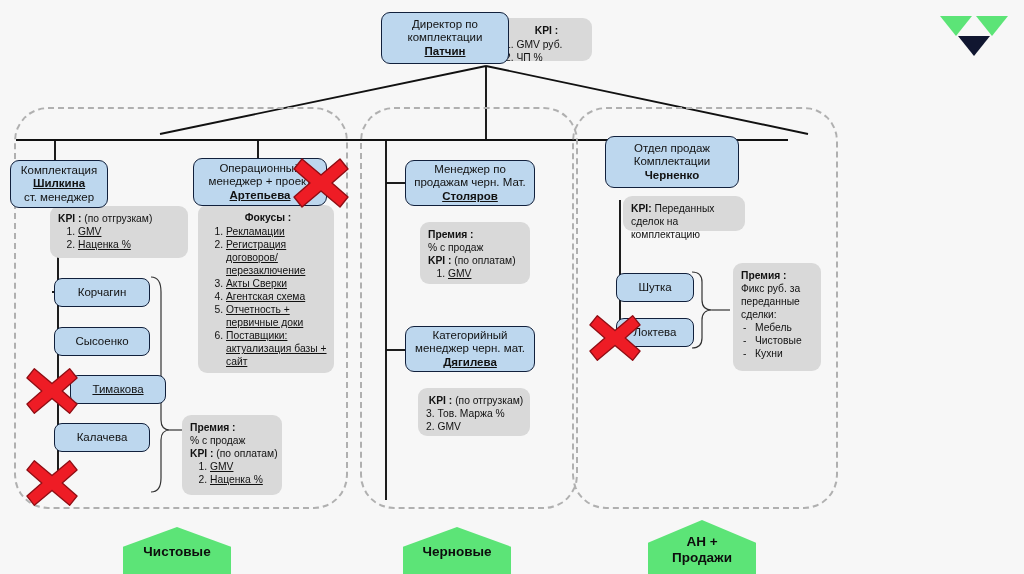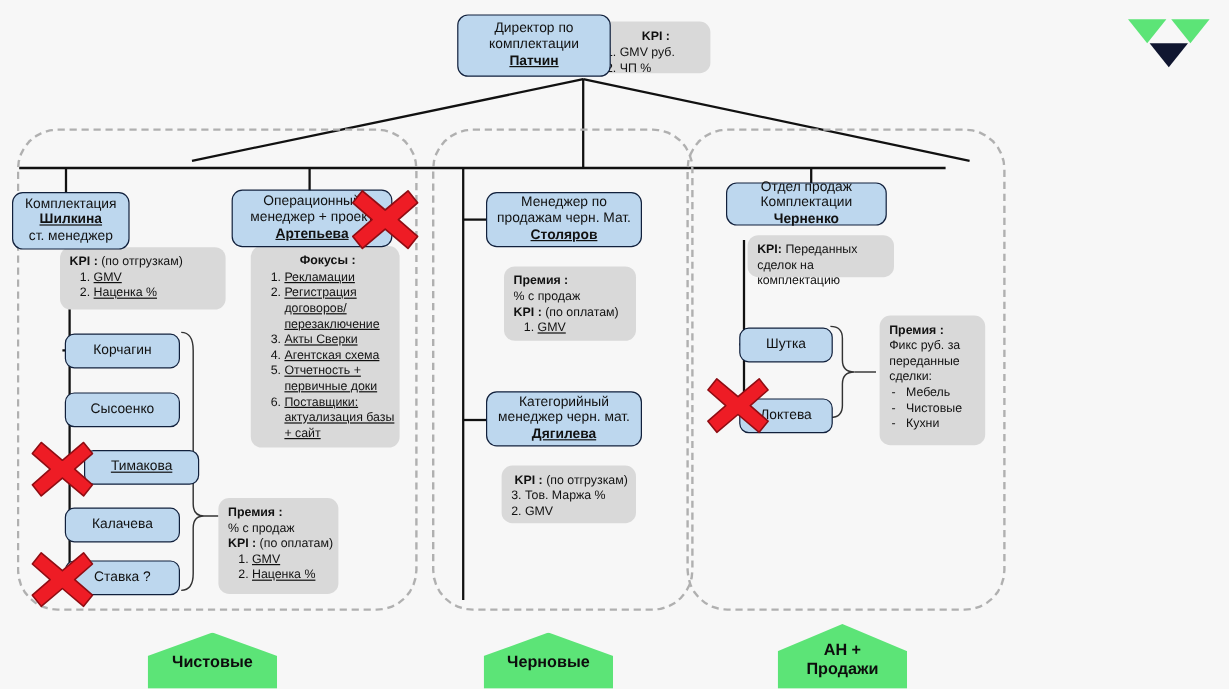--- a/index.html
+++ b/index.html
@@ -227,21 +227,21 @@
       <li>GMV</li>
       <li>Наценка %</li>
     </ol>
   </div>
 
   <div class="node" style="left:193px;top:158px;width:134px;height:48px;">
     <span>Операционный</span>
     <span>менеджер + проект</span>
     <span class="nm">Артепьева</span>
   </div>
-  <div class="info numbered" style="left:198px;top:205px;width:124px;height:168px;margin-left:11px;">
+  <div class="info numbered" style="left:198px;top:205px;width:136px;height:168px;">
     <span class="hd-c">Фокусы :</span>
     <ol>
       <li>Рекламации</li>
       <li>Регистрация договоров/ перезаключение</li>
       <li>Акты Сверки</li>
       <li>Агентская схема</li>
       <li>Отчетность + первичные доки</li>
       <li>Поставщики: актуализация базы + сайт</li>
     </ol>
   </div>
@@ -251,23 +251,20 @@
   </div>
   <div class="node small" style="left:54px;top:327px;width:96px;height:29px;">
     <span>Сысоенко</span>
   </div>
   <div class="node small" style="left:70px;top:375px;width:96px;height:29px;text-decoration:underline;">
     <span>Тимакова</span>
   </div>
   <div class="node small" style="left:54px;top:423px;width:96px;height:29px;">
     <span>Калачева</span>
   </div>
-  <div class="node small" style="left:54px;top:467px;width:96px;height:29px;">
-    <span>Ставка ?</span>
-  </div>
 
   <div class="info numbered" style="left:182px;top:415px;width:100px;height:80px;">
     <span class="hd">Премия :</span>
     <span class="ln">% с продаж</span>
     <div><span class="hd">KPI :</span>
       <span>(по оплатам)</span></div>
     <ol>
       <li>GMV</li>
       <li>Наценка %</li>
     </ol>
@@ -293,34 +290,34 @@
     <span>менеджер черн. мат.</span>
     <span class="nm">Дягилева</span>
   </div>
   <div class="info" style="left:418px;top:388px;width:112px;height:48px;">
     <div style="text-align:center;"><span class="hd">KPI :</span>
       <span>(по отгрузкам)</span></div>
     <span class="ln">3. Тов. Маржа %</span>
     <span class="ln">2. GMV</span>
   </div>
 
-  <div class="node" style="left:605px;top:152px;width:134px;height:36px;">
+  <div class="node" style="left:605px;top:136px;width:134px;height:52px;">
     <span>Отдел продаж</span>
     <span>Комплектации</span>
     <span class="nm-plain">Черненко</span>
   </div>
   <div class="info" style="left:623px;top:196px;width:122px;height:35px;">
     <span class="hd">KPI:</span>
     <span>Переданных сделок на комплектацию</span>
   </div>
 
   <div class="node small" style="left:616px;top:273px;width:78px;height:29px;">
     <span>Шутка</span>
   </div>
-  <div class="node small" style="left:616px;top:332px;width:78px;height:29px;">
+  <div class="node small" style="left:616px;top:318px;width:78px;height:29px;">
     <span>Локтева</span>
   </div>
 
   <div class="info" style="left:733px;top:263px;width:88px;height:108px;">
     <span class="hd">Премия :</span>
     <span class="ln">Фикс руб. за</span>
     <span class="ln">переданные</span>
     <span class="ln">сделки:</span>
     <ul>
       <li>Мебель</li>

